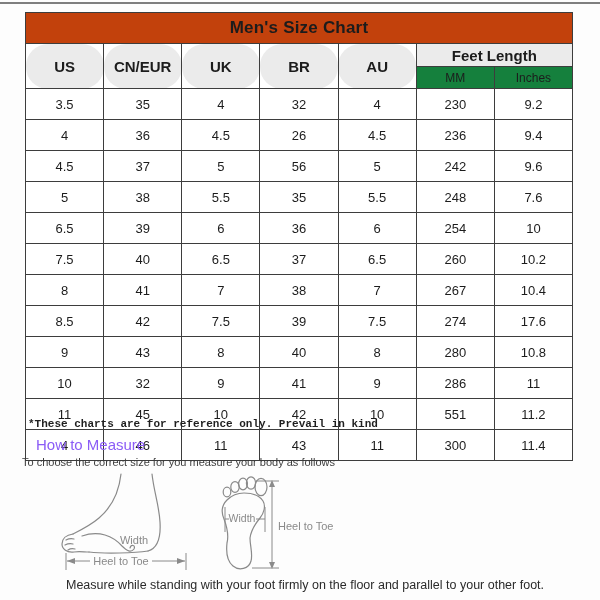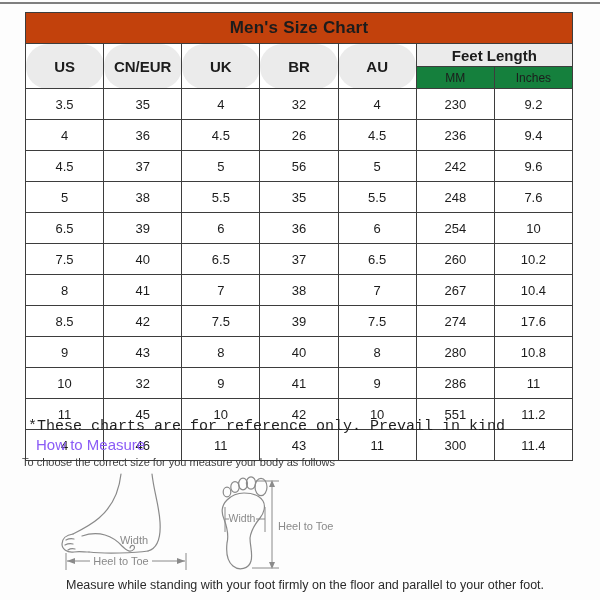--- a/index.html
+++ b/index.html
@@ -17,21 +17,21 @@
   tr.row-title th { font-size:17px; font-weight:bold; background:#c2410c; letter-spacing:.2px; }
   tr.row-group { height:23px; }
   tr.row-sub { height:22px; }
   th.main-col { font-size:15px; font-weight:bold; background:#ebebeb;border-radius:22px; }
   th.group-col { font-size:15px; font-weight:bold; background:#ebebeb; }
   th.sub-col { font-size:12px; font-weight:normal; background:#15803d; }
   tbody tr { height:31px; }
   tbody td { font-size:13px; }
 
   .disclaimer { position:absolute; left:28px; top:418px; font-family:"Liberation Mono", monospace;
-    font-size:15px; font-weight:normal; color:#1f1f1f; }
+    font-size:11px; font-weight:bold; color:#1f1f1f; }
   .how-title { position:absolute; left:36px; top:436px; font-size:15px; color:#8b5cf6; }
   .how-sub { position:absolute; left:22px; top:456px; font-size:11px; color:#3c3c3c;text-align:center; }
   .instruction { position:absolute; left:66px; top:578px; font-size:12.5px; color:#2a2a2a; }
 
   svg.diagram { position:absolute; left:0; top:468px; width:340px; height:108px; }
   .sketch { stroke:#8a8a8a; stroke-width:1.2; fill:none; stroke-linecap:round; }
   .dim { stroke:#8a8a8a; stroke-width:1; fill:none; }
   .dim-arrow { fill:#8a8a8a; stroke:none; }
   .dia-label { font-family:"Liberation Sans", sans-serif; fill:#8a8a8a; }
 </style>

